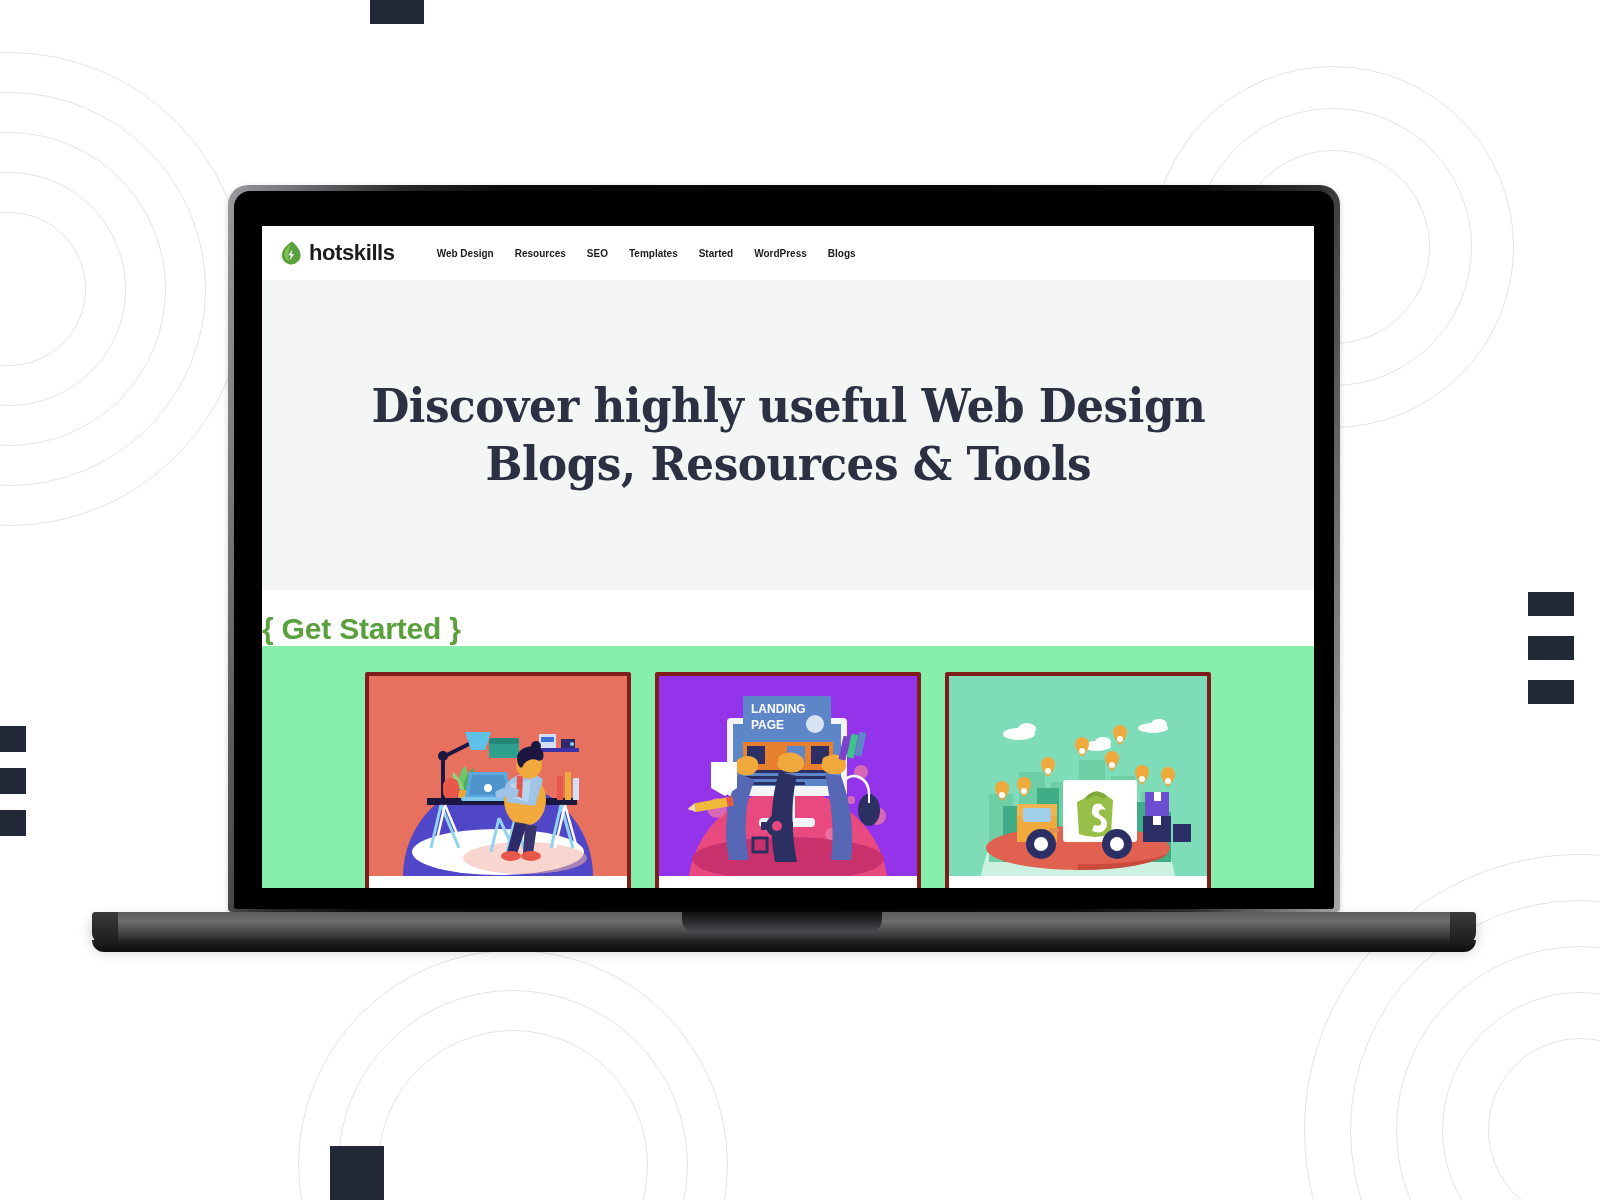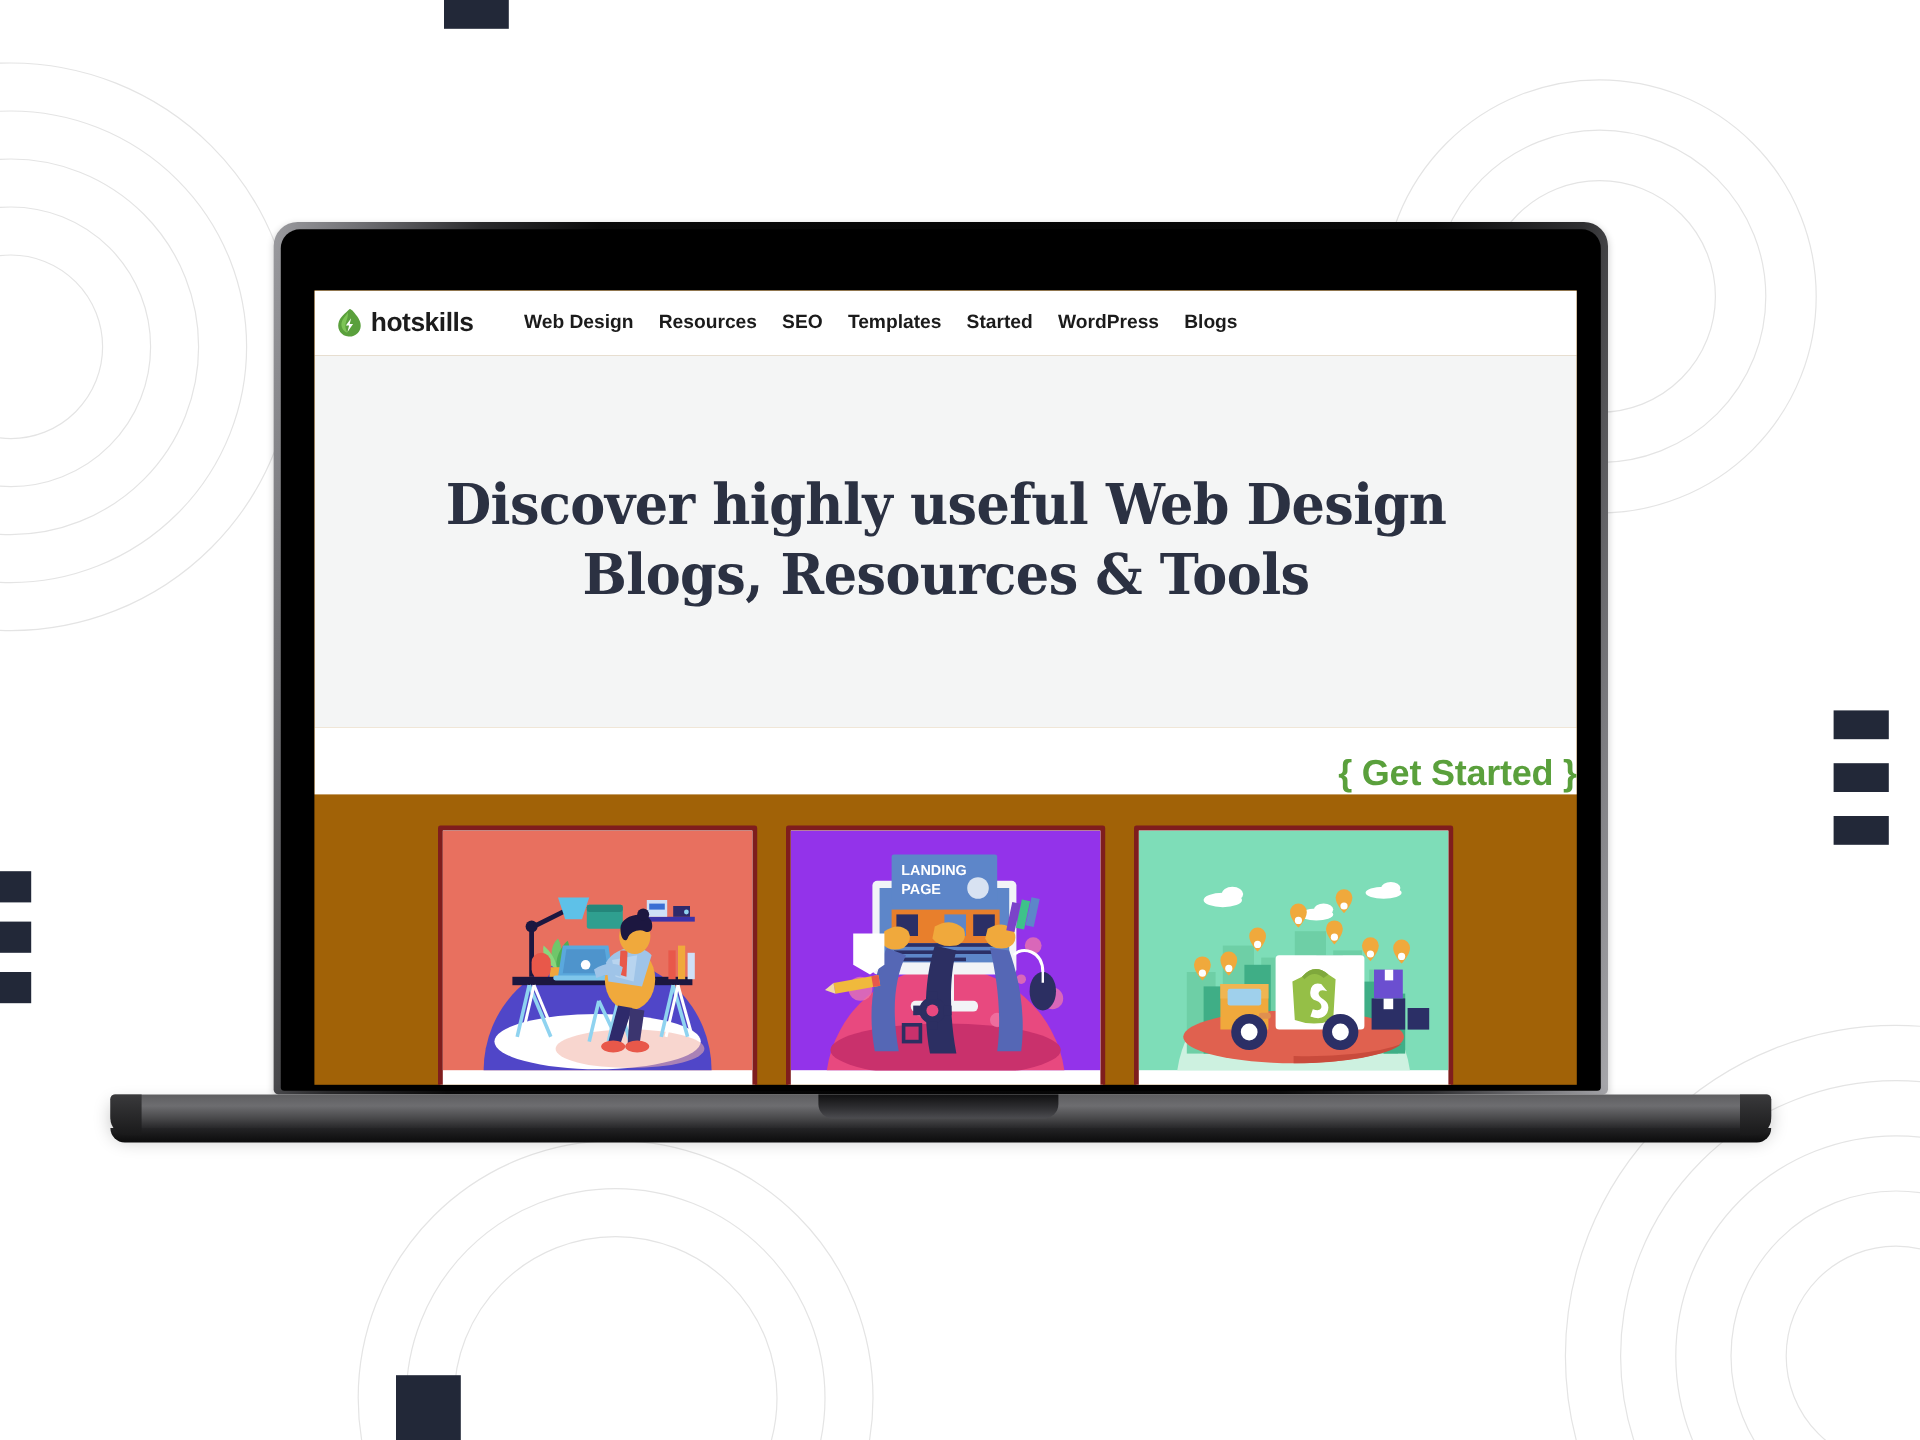--- a/index.html
+++ b/index.html
@@ -43,23 +43,23 @@
   }
   .lid-inner {
     position: absolute;
     left: 234px; top: 191px;
     width: 1100px; height: 718px;
     background: #000000;
     border-radius: 16px 16px 3px 3px;
   }
   .screen {
     position: absolute;
-    left: 262px; top: 242px;
+    left: 262px; top: 226px;
     width: 1052px; height: 662px;
-    background: #a16207;
+    background: #86efac;
     overflow: hidden;
   }
   .base {
     position: absolute;
     left: 92px; top: 912px;
     width: 1384px; height: 32px;
     background: linear-gradient(180deg,#5e5e60 0%, #6d6d70 30%, #49494b 62%, #2a2a2c 86%, #141415 100%);
     border-radius: 4px 4px 14px 14px;
     box-shadow: 0 7px 14px rgba(0,0,0,0.22);
   }
@@ -102,21 +102,21 @@
   .brand-mark { width: 22px; height: 24px; display: block; }
   .brand-name {
     font-size: 22px; font-weight: 700; color: #1c1c1c;
     letter-spacing: -0.4px;
   }
   .nav-links {
     display: flex; align-items: center; gap: 21px;
     margin-left: 42px;
   }
   .nav-link {
-    font-size: 16px; font-weight: 700; color: #1b1b1b;
+    font-size: 10px; font-weight: 700; color: #1b1b1b;
     white-space: nowrap; cursor: pointer;
   }
 
   
   .hero {
     background: #f4f5f5;
     height: 310px;
     display: flex; flex-direction: column;
     align-items: center; justify-content: center;
     padding: 0 60px;
@@ -138,21 +138,21 @@
     line-height: 1.62;
     color: #7b7f86;
     text-align: center;
     max-width: 500px;
   }
 
   
   .cta-wrap {
     background: #ffffff;
     padding-top: 22px;
-    text-align: right;
+    text-align: left;
   }
   .cta-title {
     font-size: 30px;
     font-weight: 700;
     color: #5aa03c;
     letter-spacing: -0.2px;
     display: inline-block;
     cursor: pointer;
   }
 

